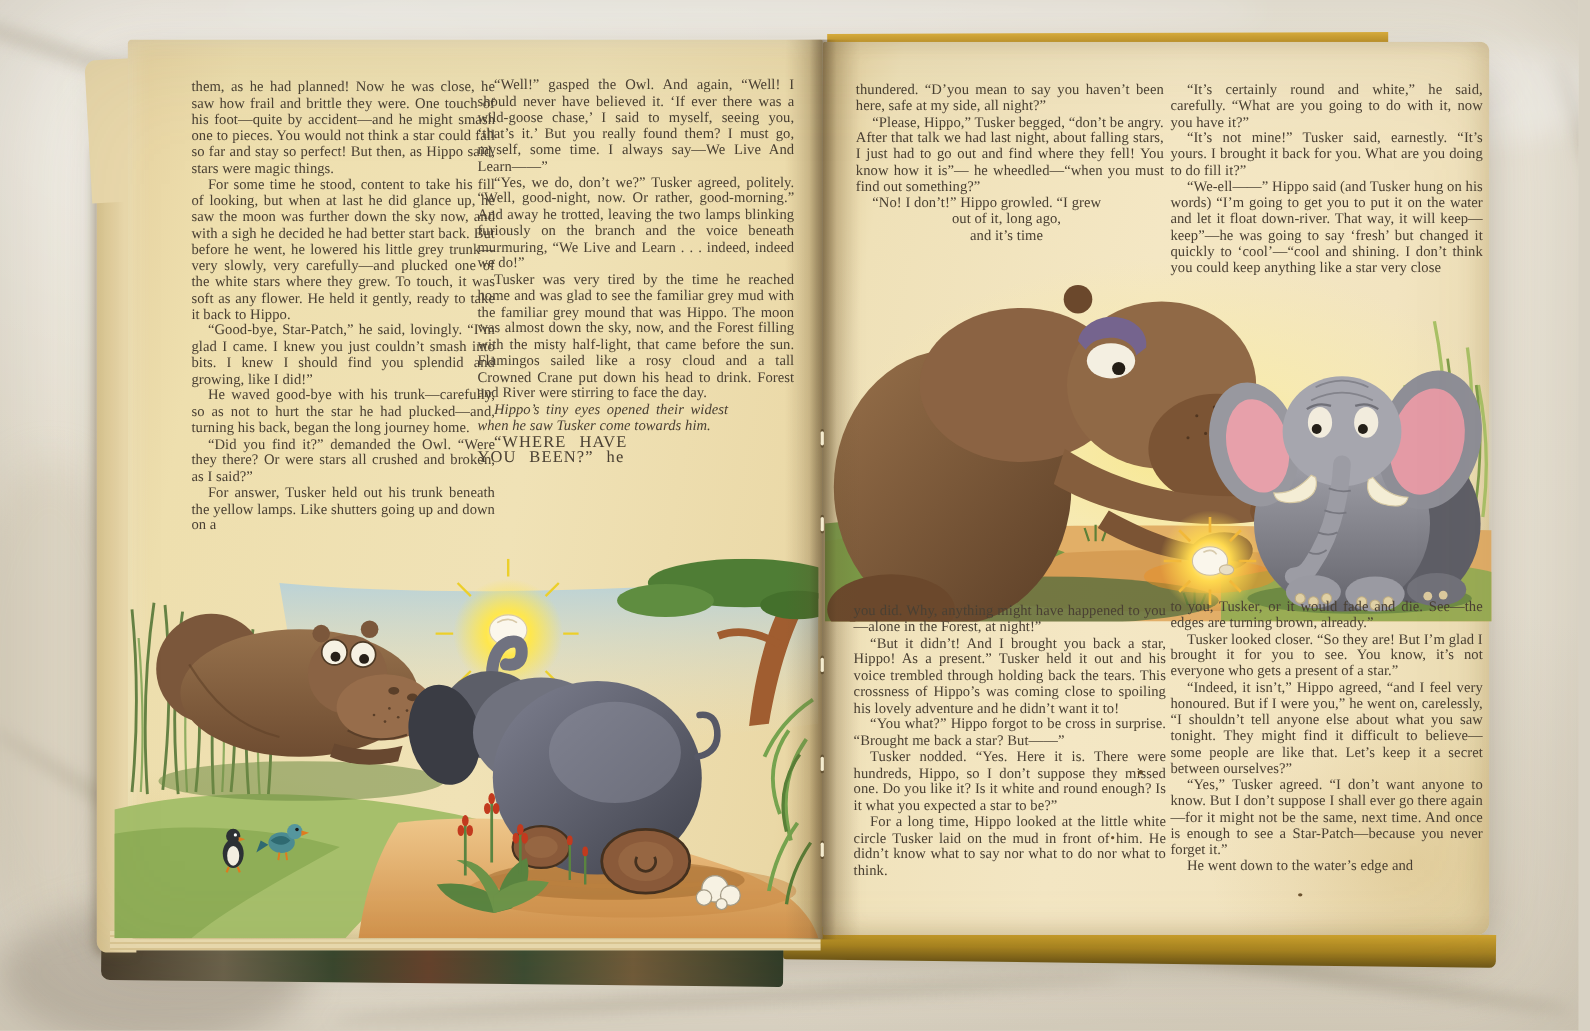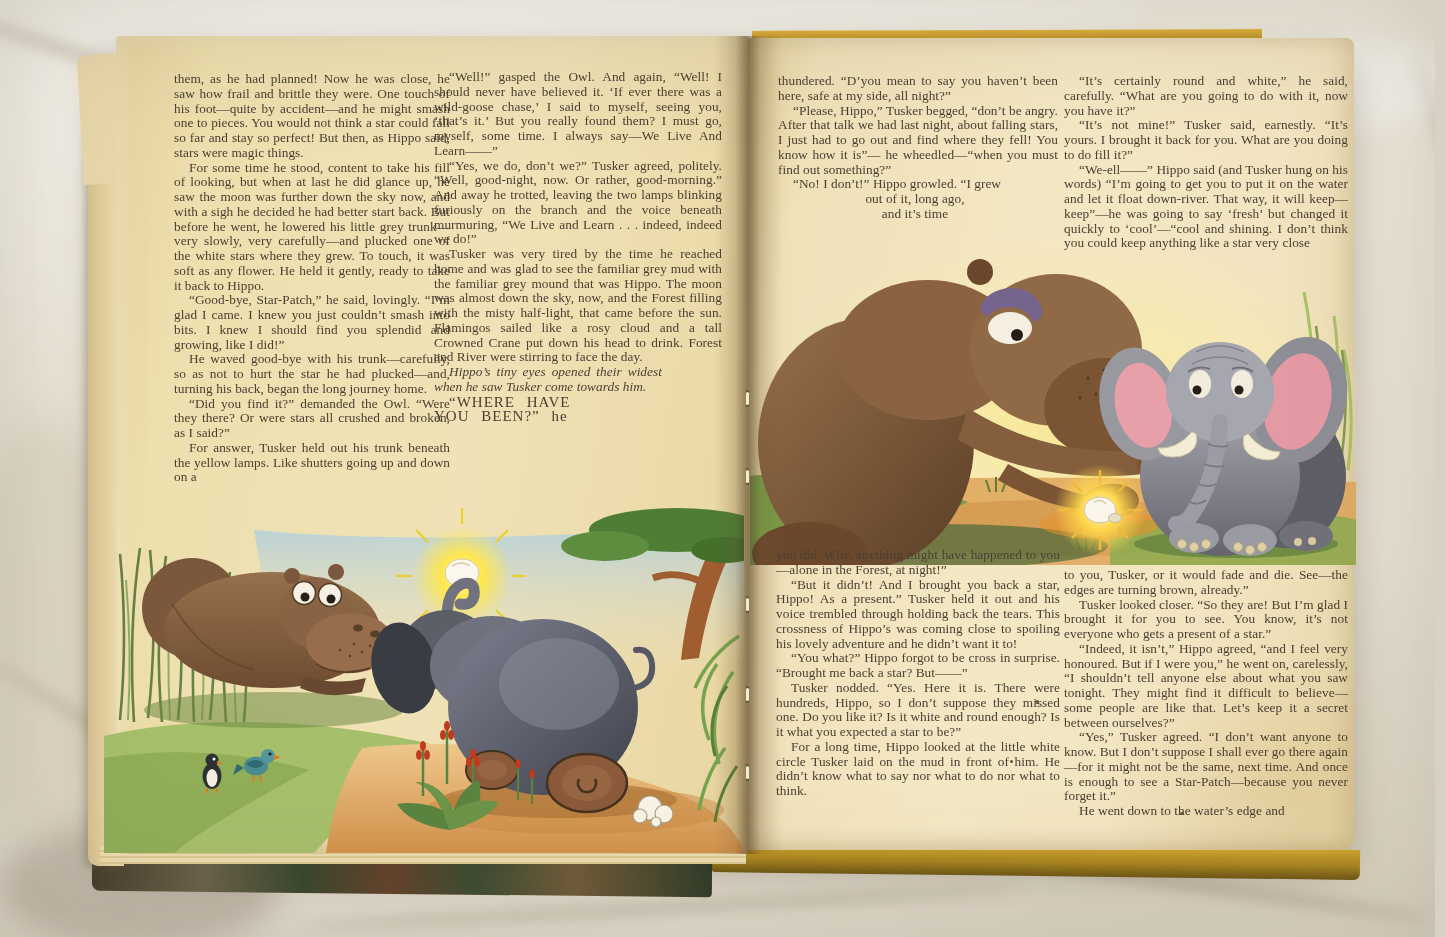--- a/index.html
+++ b/index.html
@@ -420,21 +420,21 @@
     </g>
   </svg>
 
   <div class="col" style="left:776px;top:548px;width:284px;">
     <p class="cont">you did.  Why, anything might have happened to you—alone in the Forest, at night!”</p>
     <p>“But it didn’t!  And I brought you back a star, Hippo!  As a present.”  Tusker held it out and his voice trembled through holding back the tears.  This crossness of Hippo’s was coming close to spoiling his lovely adventure and he didn’t want it to!</p>
     <p>“You what?”  Hippo forgot to be cross in surprise.  “Brought me back a star?  But——”</p>
     <p>Tusker nodded.  “Yes.  Here it is.  There were hundreds, Hippo, so I don’t suppose they missed one.  Do you like it?  Is it white and round enough?  Is it what you expected a star to be?”</p>
     <p>For a long time, Hippo looked at the little white circle Tusker laid on the mud in front of him.  He didn’t know what to say nor what to do nor what to think.</p>
   </div>
-  <div class="col" style="left:1064px;top:544px;width:284px;margin-top:24px;">
+  <div class="col" style="left:1064px;top:544px;width:284px;">
     <p class="cont">to you, Tusker, or it would fade and die. See—the edges are turning brown, already.”</p>
     <p>Tusker looked closer.  “So they are!  But I’m glad I brought it for you to see.  You know, it’s not everyone who gets a present of a star.”</p>
     <p>“Indeed, it isn’t,” Hippo agreed, “and I feel very honoured.  But if I were you,” he went on, carelessly, “I shouldn’t tell anyone else about what you saw tonight.  They might find it difficult to believe—some people are like that.  Let’s keep it a secret between ourselves?”</p>
     <p>“Yes,” Tusker agreed.  “I don’t want anyone to know.  But I don’t suppose I shall ever go there again—for it might not be the same, next time.  And once is enough to see a Star-Patch—because you never forget it.”</p>
     <p>He went down to the water’s edge and</p>
   </div>
 
   <div class="speck" style="left:1035px;top:700px;width:4px;height:4px;"></div>
   <div class="speck" style="left:1010px;top:760px;width:3px;height:3px;"></div>
   <div class="speck" style="left:1180px;top:812px;width:4px;height:3px;"></div>

